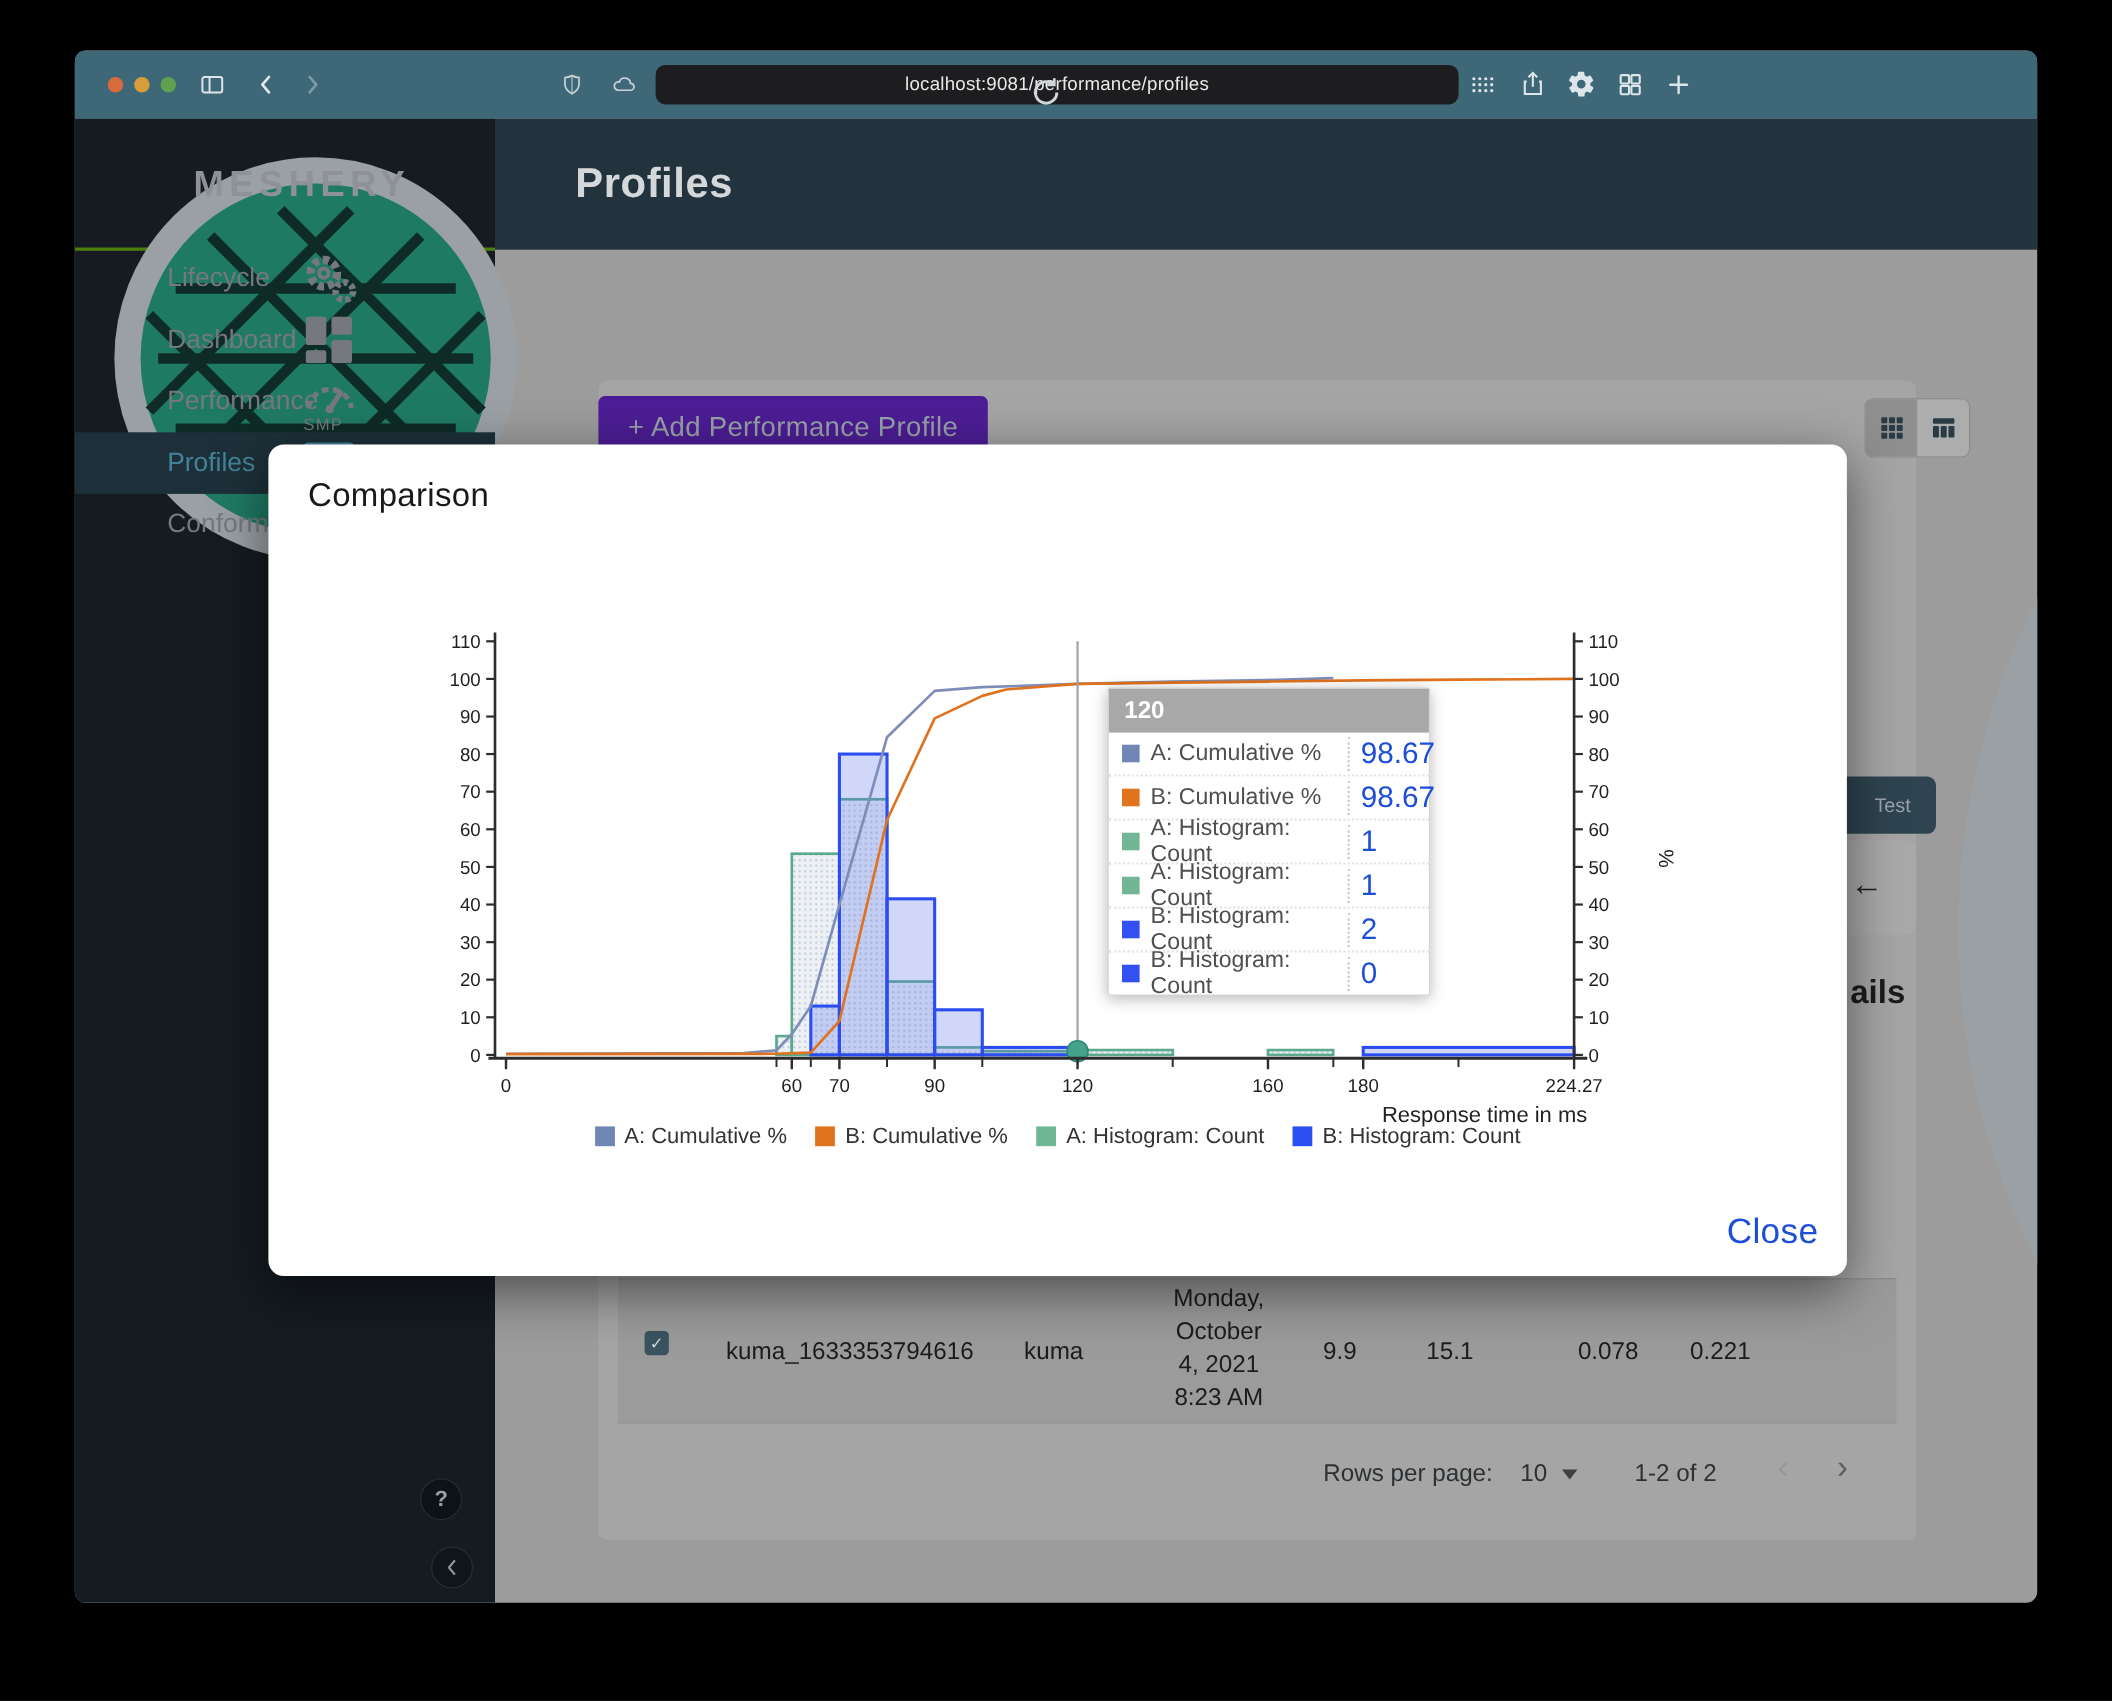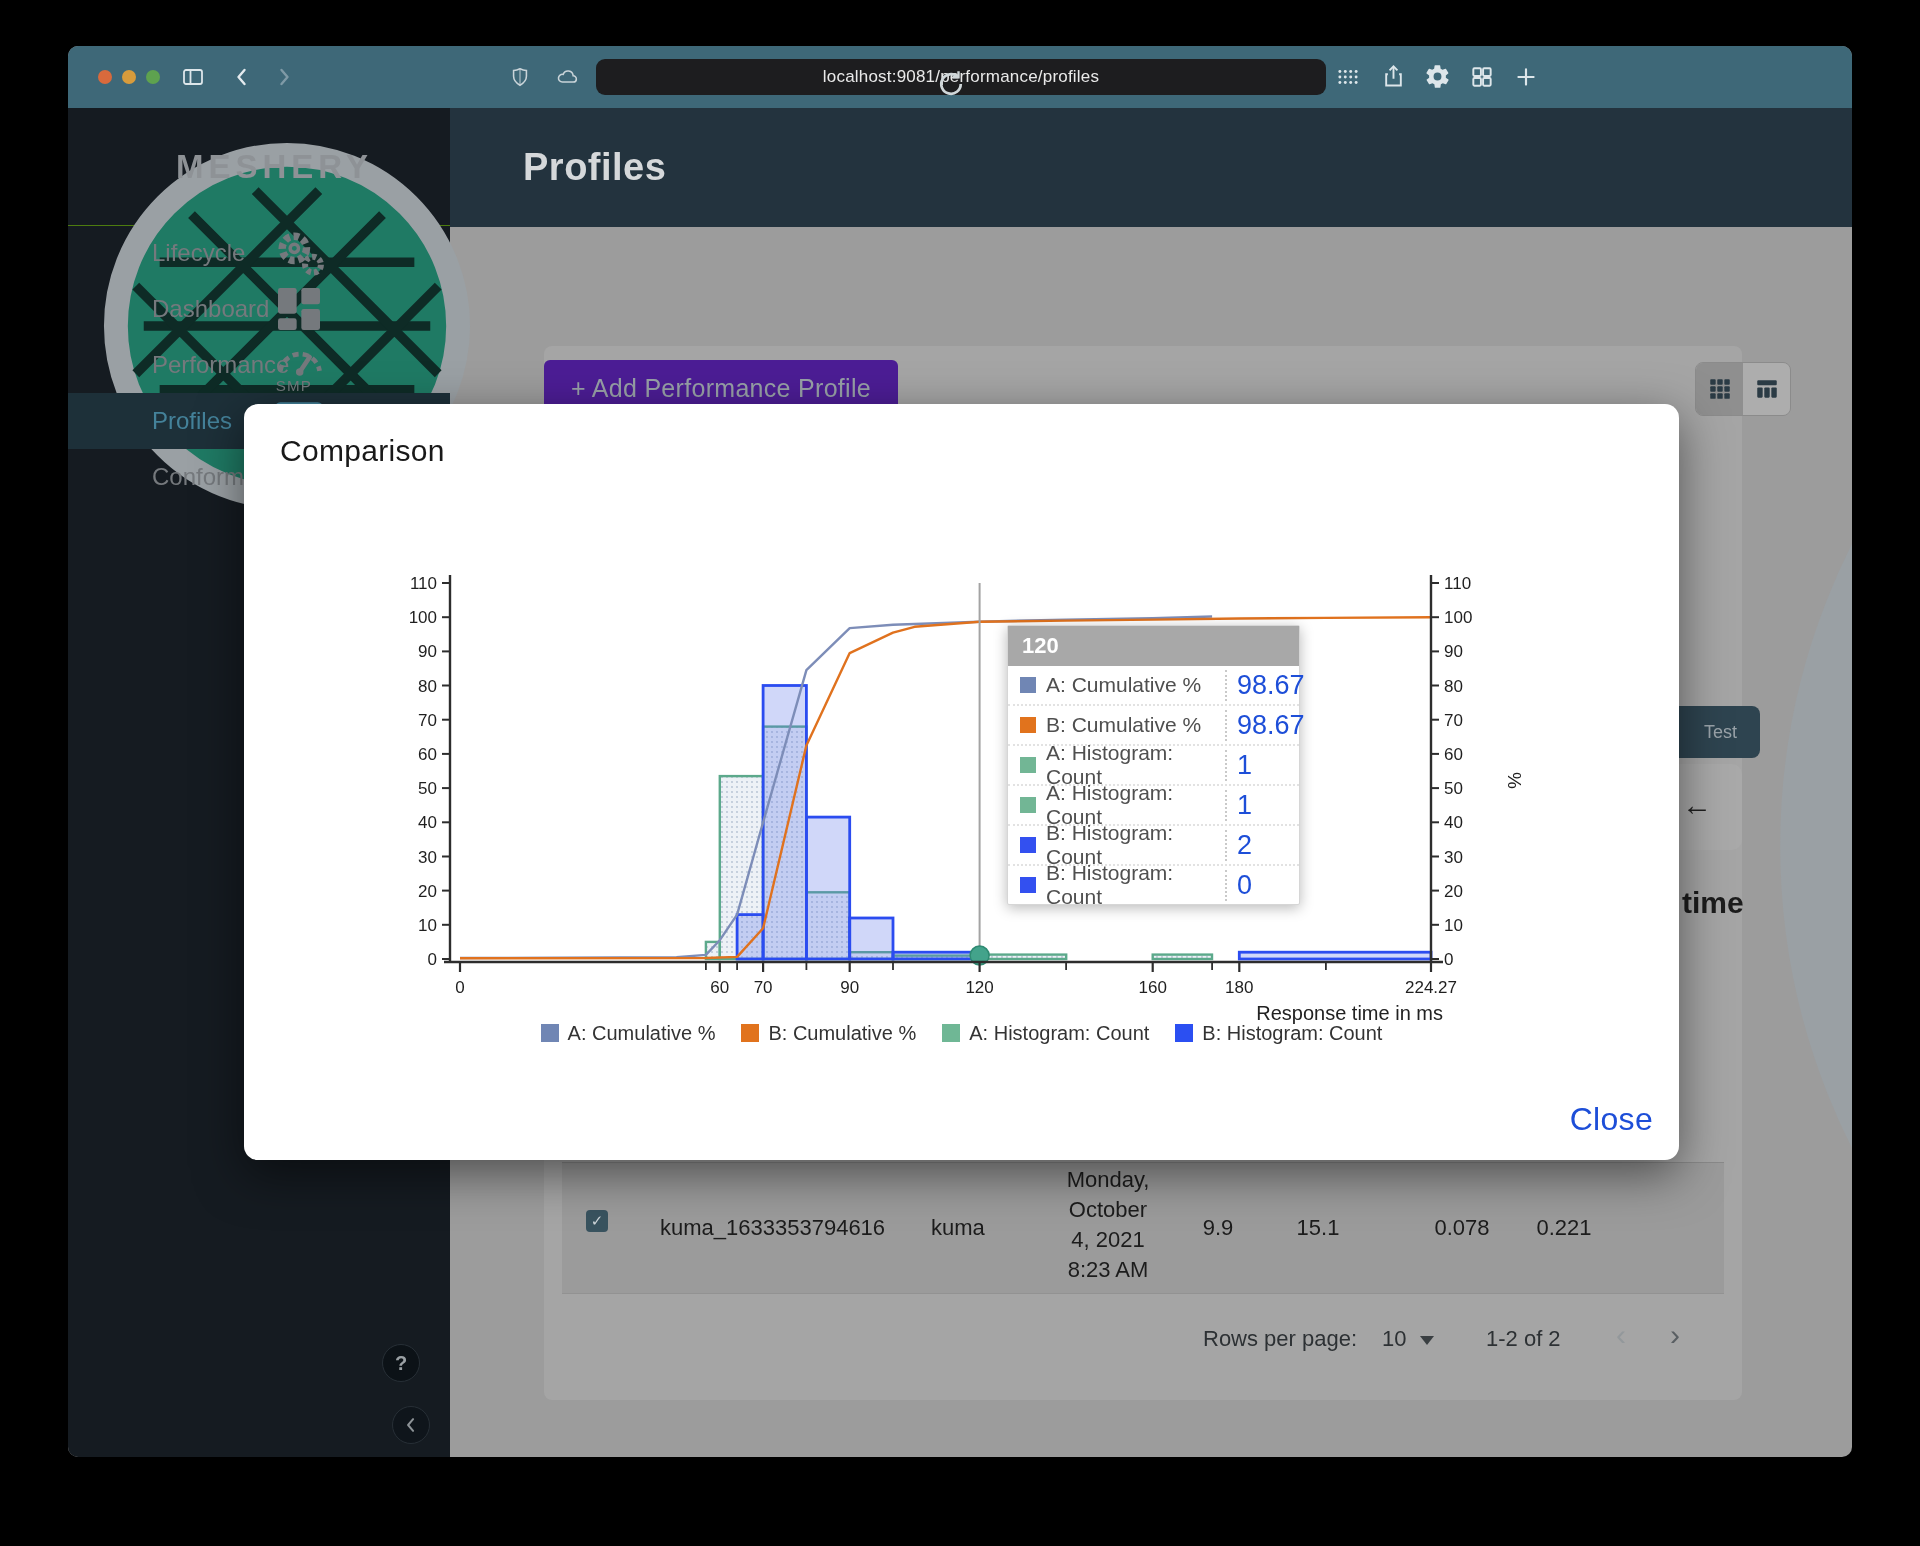--- a/index.html
+++ b/index.html
@@ -17,21 +17,21 @@
   #urltext{color:#e9e9e9;font-size:17px;letter-spacing:.2px;}
   #reload{position:absolute;right:10px;top:7px;width:22px;height:22px;color:#cfd6d9;}
   
   #appbar{position:absolute;left:382px;top:62px;right:0;height:119px;background:#23333e;}
   #apptitle{position:absolute;left:73px;top:38px;font-size:38px;font-weight:600;color:#d5d8da;letter-spacing:.5px;}
   .hicon{position:absolute;top:45px;width:30px;height:30px;color:#8b9094;}
   .hicon svg{display:block;width:100%;height:100%;}
   #avatar{position:absolute;left:1301px;top:37px;width:46px;height:46px;}
   
   #sidebar{position:absolute;left:0;top:62px;width:382px;bottom:0;background:#151b21;}
-  #logoblock{position:absolute;left:0;top:0;width:100%;height:117px;border-bottom:1px solid #4d7c0f;}
+  #logoblock{position:absolute;left:0;top:0;width:100%;height:117px;border-bottom:3px solid #4d7c0f;}
   #logomesh{position:absolute;left:28px;top:27px;width:62px;height:62px;}
   #brand{position:absolute;left:108px;top:40px;font-size:33px;font-weight:bold;letter-spacing:5px;color:#8e9296;}
   #nav{position:absolute;left:0;top:117px;width:100%;}
   .nav-item{position:relative;height:56px;display:flex;align-items:center;color:#75797d;cursor:pointer;}
   .nav-item.selected{background:#1d3039;color:#44829a;}
   .nav-icon{position:absolute;left:40px;width:28px;height:28px;}
   .nav-icon svg{display:block;width:100%;height:100%;}
   .nav-label{position:absolute;left:84px;font-size:24px;white-space:nowrap;}
   .fab{position:absolute;border-radius:50%;width:36px;height:36px;display:flex;align-items:center;
     justify-content:center;border:1px solid #272f36;}
@@ -323,21 +323,21 @@
                 <rect x="9.5" y="10.5" width="5" height="9.5" rx="1"></rect>
                 <rect x="16" y="10.5" width="5" height="9.5" rx="1"></rect>
               </svg>
             </span>
           </div>
       </div>
       <div id="testfrag">Test</div>
       <div id="arrowpanel">
         <span>←</span>
       </div>
-      <div id="detailsfrag">time</div>
+      <div id="detailsfrag">ails</div>
 
       <div id="trow">
         <span id="rowcheck"></span>
         <span class="cell" style="left:98px">kuma_1633353794616</span>
         <span class="cell" style="left:369px">kuma</span>
         <span id="datecell">
           <span style="display:block">Monday,</span>
           <span style="display:block">October</span>
           <span style="display:block">4, 2021</span>
           <span style="display:block">8:23 AM</span>

